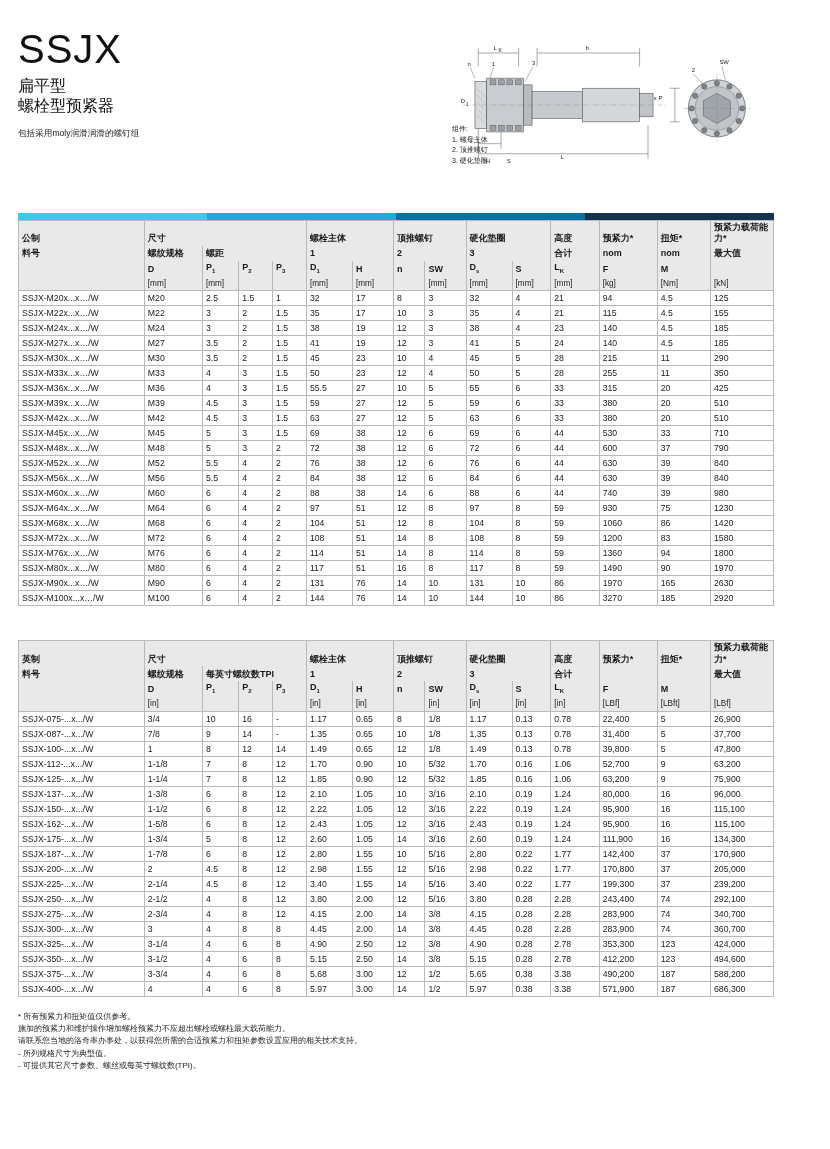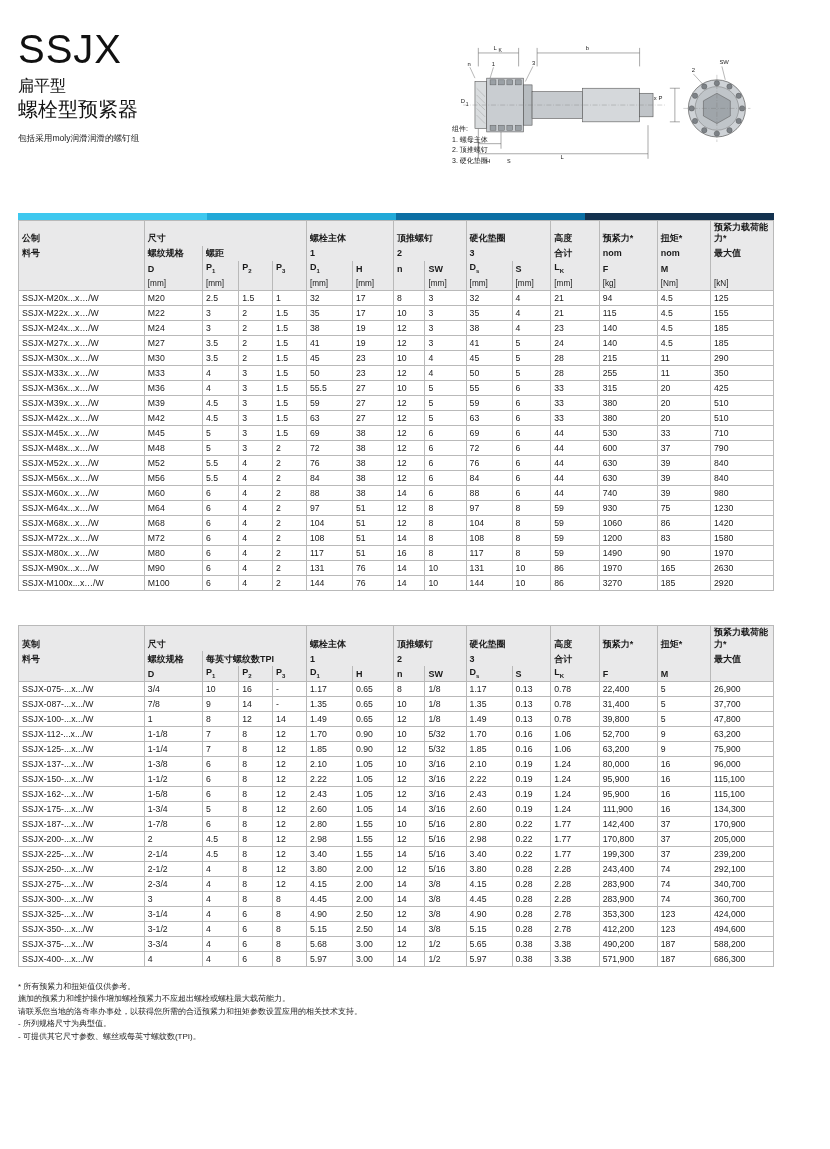--- a/index.html
+++ b/index.html
@@ -20,21 +20,21 @@
   .head-left { width: 420px; }
   .title {
     font-size: 40px;
     letter-spacing: 1px;
     font-weight: 400;
     color: #111;
     line-height: 1.05;
     margin: 0 0 6px 0;
   }
   .subtitle1 { font-size: 16px; color:#111; line-height:1.25; margin:0; }
-  .subtitle2 { font-size: 20px; color:#111; line-height:1.3; margin:0 0 10px 0; }
+  .subtitle2 { font-size: 16px; color:#111; line-height:1.3; margin:0 0 10px 0; }
   .desc { font-size: 8.6px; color:#222; line-height:1.45; margin:0; max-width: 400px;}
 
   .head-right { flex:1; position: relative; }
   .diagram { width: 100%; height: 165px; }
 
   
   .colorbar { display:flex; height: 7px; margin: 16px 18px 0 18px; }
   .colorbar div { height:100%; }
 
   
@@ -576,20 +576,37 @@
           <td>14</td>
           <td>8</td>
           <td>108</td>
           <td>8</td>
           <td>59</td>
           <td>1200</td>
           <td>83</td>
           <td>1580</td>
         </tr>
         <tr>
+          <td>SSJX-M76x...x…/W</td>
+          <td>M76</td>
+          <td>6</td>
+          <td>4</td>
+          <td>2</td>
+          <td>114</td>
+          <td>51</td>
+          <td>14</td>
+          <td>8</td>
+          <td>114</td>
+          <td>8</td>
+          <td>59</td>
+          <td>1360</td>
+          <td>94</td>
+          <td>1800</td>
+        </tr>
+        <tr>
           <td>SSJX-M80x...x…/W</td>
           <td>M80</td>
           <td>6</td>
           <td>4</td>
           <td>2</td>
           <td>117</td>
           <td>51</td>
           <td>16</td>
           <td>8</td>
           <td>117</td>
@@ -690,20 +707,37 @@
           <td class="notop nobtm">H</td>
           <td class="notop nobtm">n</td>
           <td class="notop nobtm">SW</td>
           <td class="notop nobtm">D<sub style="font-size:6px">s</sub></td>
           <td class="notop nobtm">S</td>
           <td class="notop nobtm">L<sub style="font-size:6px">K</sub></td>
           <td class="notop nobtm">F</td>
           <td class="notop nobtm">M</td>
           <td class="notop nobtm"></td>
         </tr>
+        <tr class="hdr-unit">
+          <td class="unit notop"></td>
+          <td class="unit notop">[in]</td>
+          <td class="unit notop"></td>
+          <td class="unit notop"></td>
+          <td class="unit notop"></td>
+          <td class="unit notop">[in]</td>
+          <td class="unit notop">[in]</td>
+          <td class="unit notop"></td>
+          <td class="unit notop">[in]</td>
+          <td class="unit notop">[in]</td>
+          <td class="unit notop">[in]</td>
+          <td class="unit notop">[in]</td>
+          <td class="unit notop">[LBf]</td>
+          <td class="unit notop">[LBft]</td>
+          <td class="unit notop">[LBf]</td>
+        </tr>
       </thead>
     <tbody>
         <tr>
           <td>SSJX-075-...x.../W</td>
           <td>3/4</td>
           <td>10</td>
           <td>16</td>
           <td>-</td>
           <td>1.17</td>
           <td>0.65</td>

